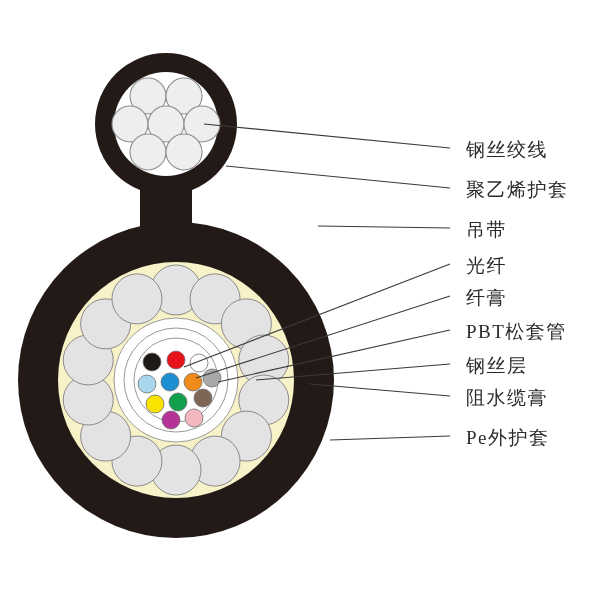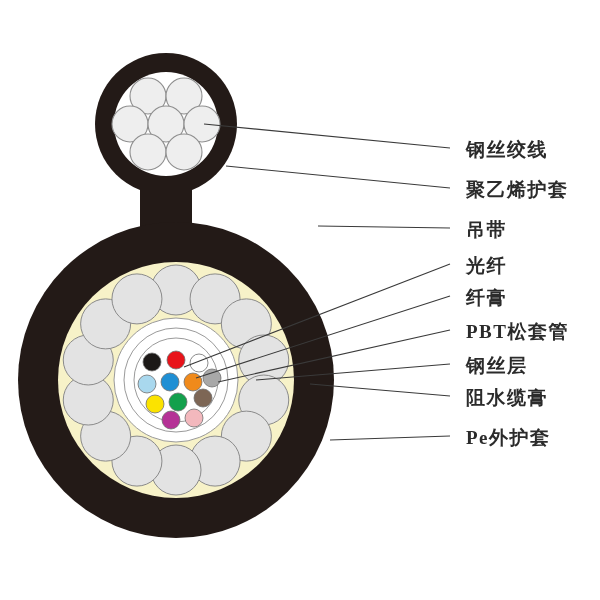--- a/index.html
+++ b/index.html
@@ -9,21 +9,20 @@
   }
   body {
     font-family: "Liberation Sans", "DejaVu Sans", sans-serif;
   }
   #stage {
     position: relative;
     width: 600px;
     height: 600px;
     background: #ffffff;
     overflow: hidden;
-    font-weight: bold;
   }
   #diagram-svg {
     position: absolute;
     left: 0;
     top: 0;
     width: 600px;
     height: 600px;
     display: block;
   }
   .label-text {

